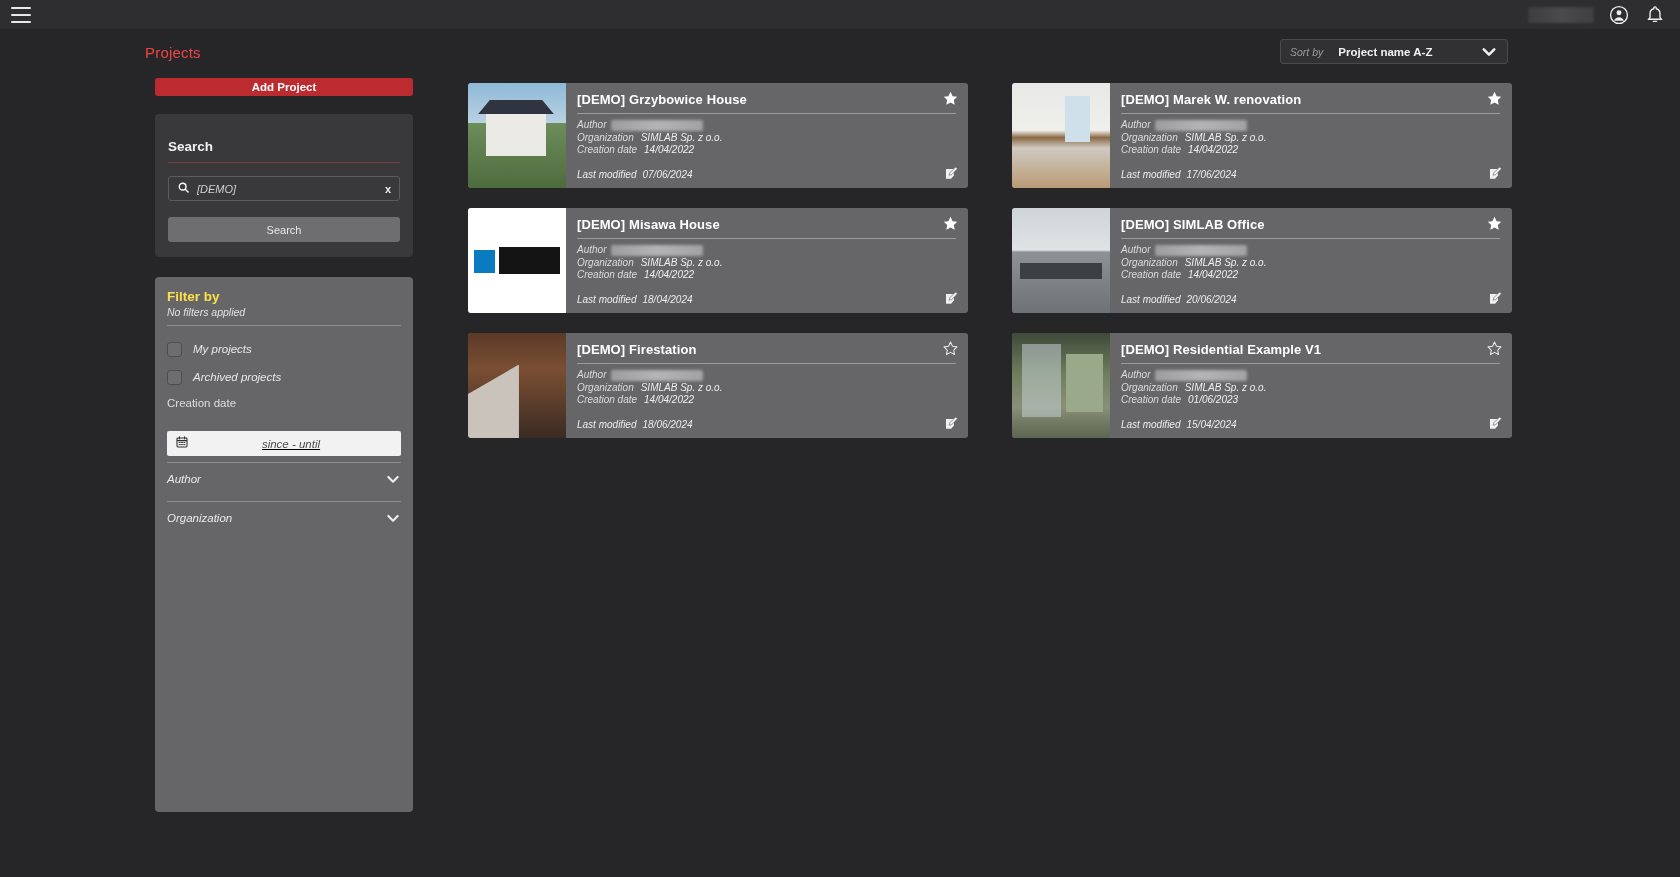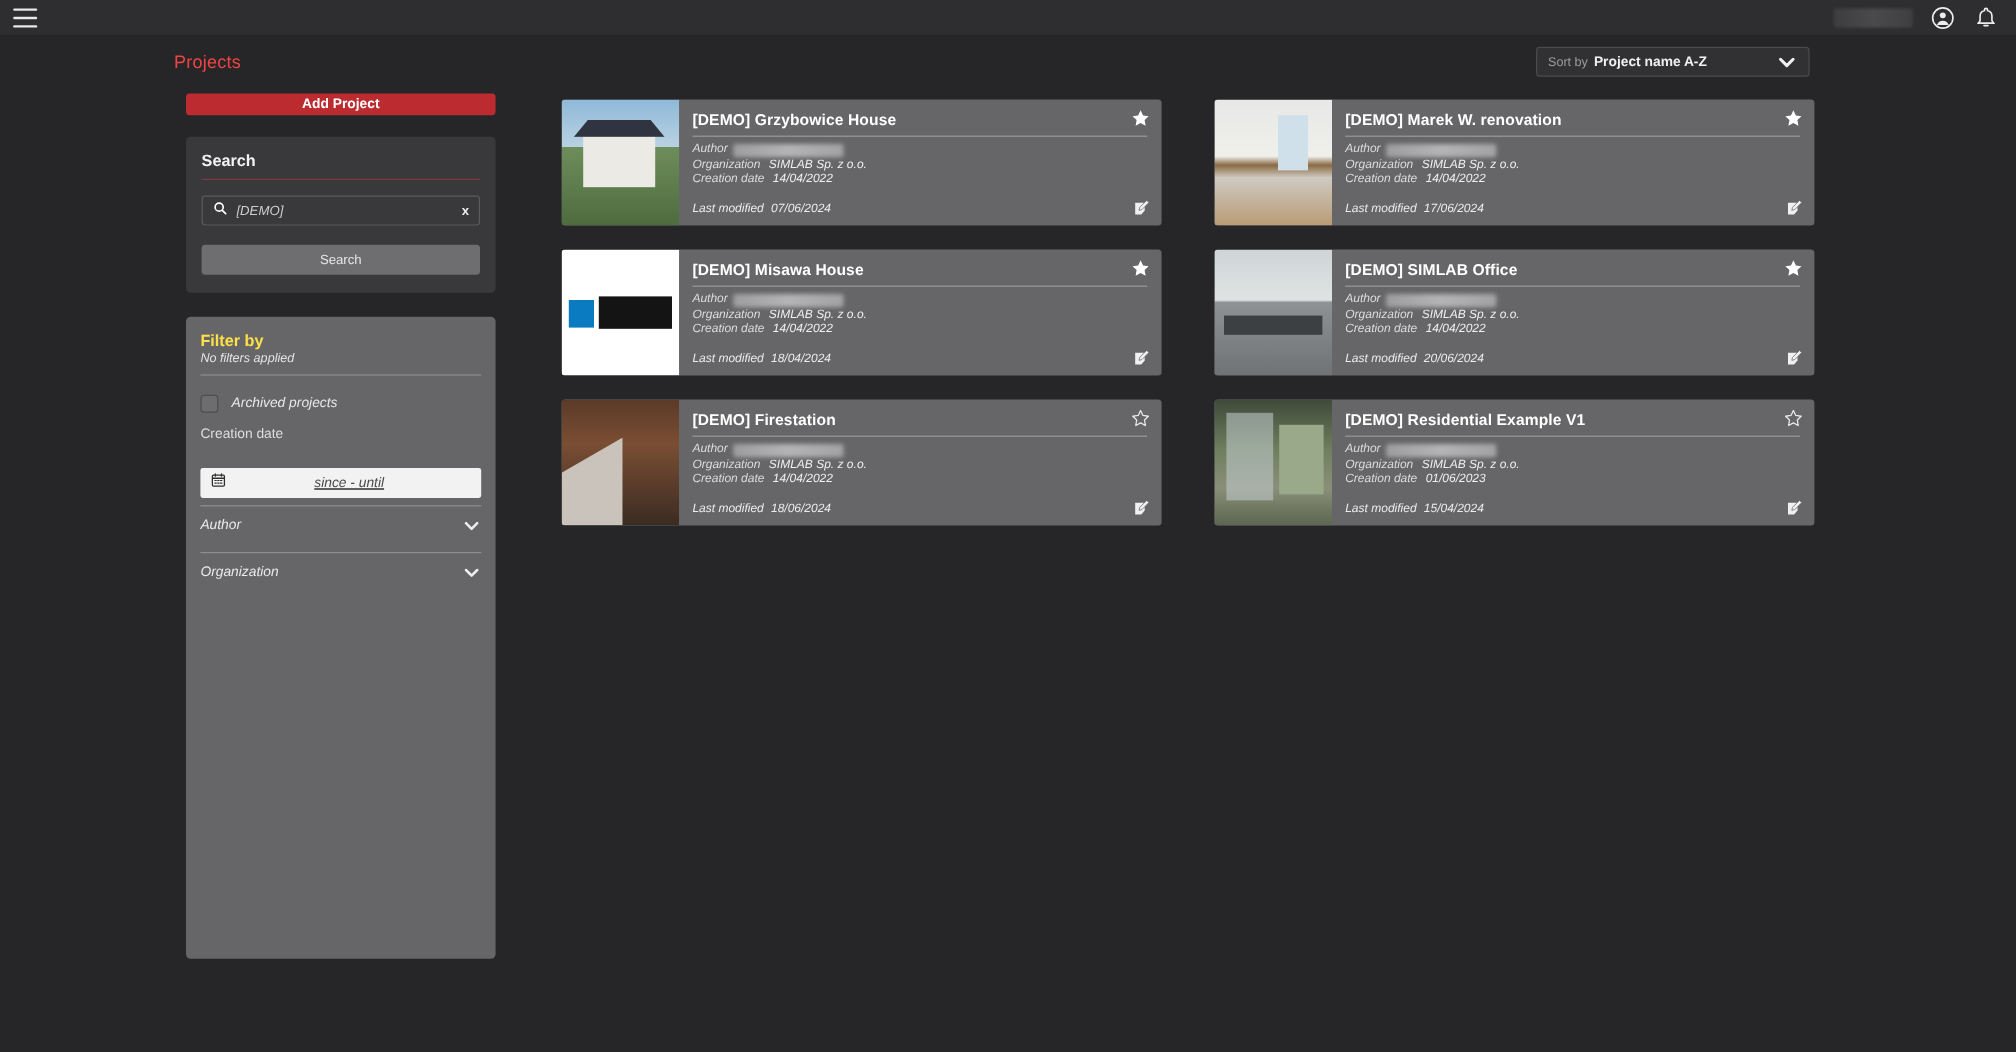--- a/index.html
+++ b/index.html
@@ -45,42 +45,42 @@
   
   .sort-wrap {
     position: absolute; top: 39px; left: 1280px;
     width: 228px; height: 25px;
     background: #313133;
     border: 1px solid #4a4a4c;
     border-radius: 3px;
     display: flex; align-items: center; padding: 0 9px;
     cursor: pointer;
   }
-  .sort-label { font-size: 10.5px; color: #9c9c9c; margin-right: 5px; }
+  .sort-label { font-size: 10.5px; font-style: italic; color: #9c9c9c; margin-right: 15px; }
   .sort-value { font-size: 11.5px; font-weight: bold; color: #f0f0f0; }
   .sort-caret { margin-left: auto; }
   .sort-caret svg { display:block; width: 18px; height: 18px; }
 
   
   .left-col { position: absolute; left: 155px; top: 77px; width: 258px; }
 
   .add-project {
     width: 258px; height: 18px;
     background: #bb2b30;
     border: none; border-radius: 3px;
     color: #fff; font-size: 11.5px; font-weight: bold;
     font-family: "Liberation Sans", sans-serif;
     cursor: pointer;
   }
 
   .panel {
     margin-top: 18px;
     background: #39393b;
     border-radius: 4px;
-    padding: 12px 13px 15px 13px;
+    padding: 25px 13px 15px 13px;
   }
   .panel-title { font-size: 13.5px; font-weight: bold; color: #f2f2f2; }
   .panel-rule { height: 1px; background: #7e3c3f; margin: 8px 0 13px 0; }
 
   .search-box {
     height: 25px; border: 1px solid #5b5b5d; border-radius: 3px;
     display: flex; align-items: center; padding: 0 8px; background: transparent;
   }
   .search-box svg { width: 13px; height: 13px; flex: none; }
   .search-input {
@@ -263,20 +263,24 @@
 
     <button class="search-btn">Search</button>
   </div>
 
   
   <div class="filter-panel">
     <div class="filter-title">Filter by</div>
     <div class="filter-sub">No filters applied</div>
     <div class="filter-rule"></div>
 
+    <div class="check-row">
+      <span class="checkbox"></span>
+      <span class="check-label">My projects</span>
+    </div>
 
     <div class="check-row">
       <span class="checkbox"></span>
       <span class="check-label">Archived projects</span>
     </div>
 
     <div class="field-label">Creation date</div>
     <div class="date-box">
       <span>
         <svg viewBox="0 0 24 24" fill="none" stroke="#2e2e30" stroke-width="1.8">

